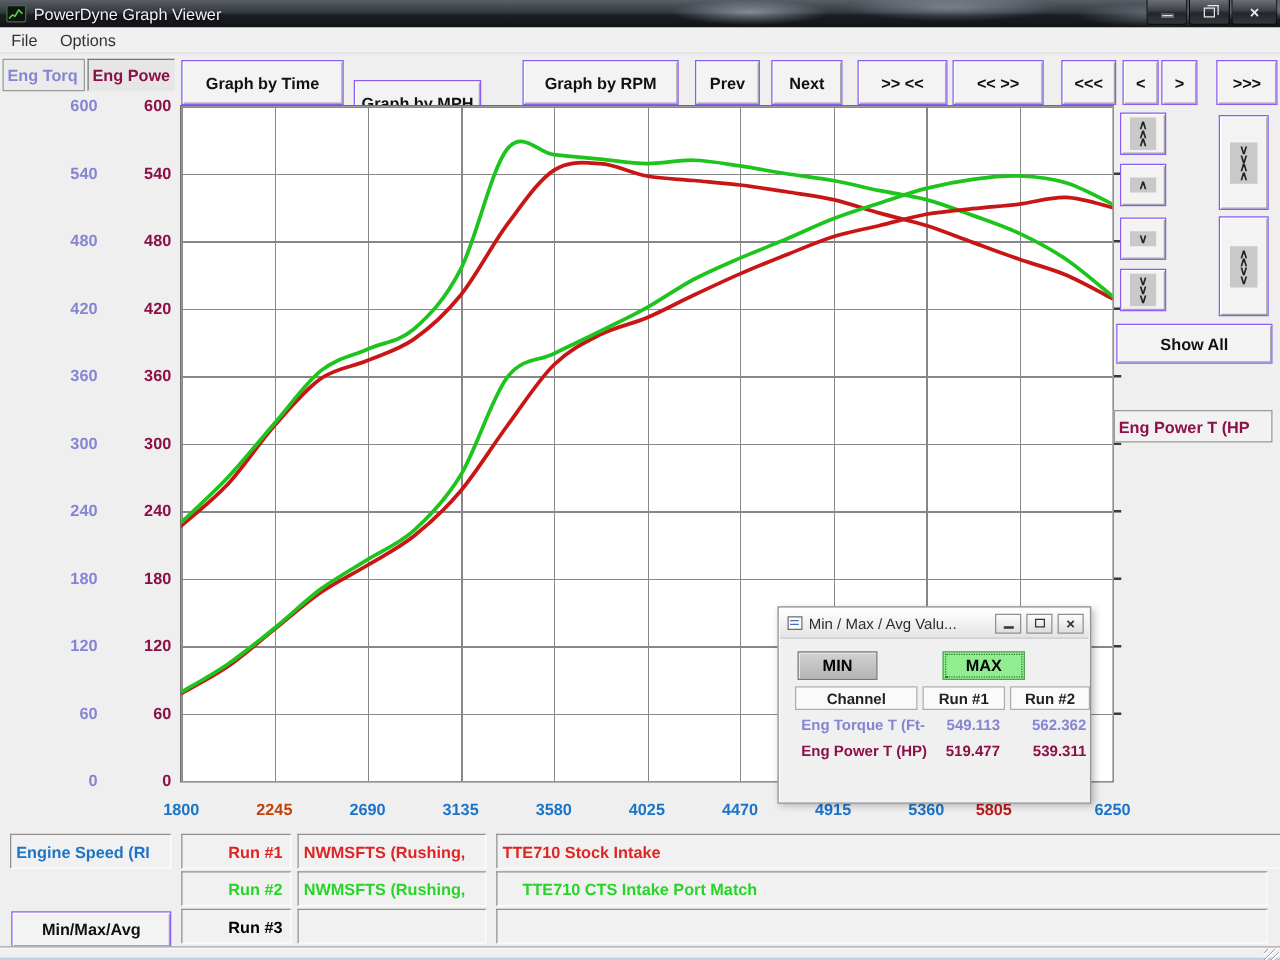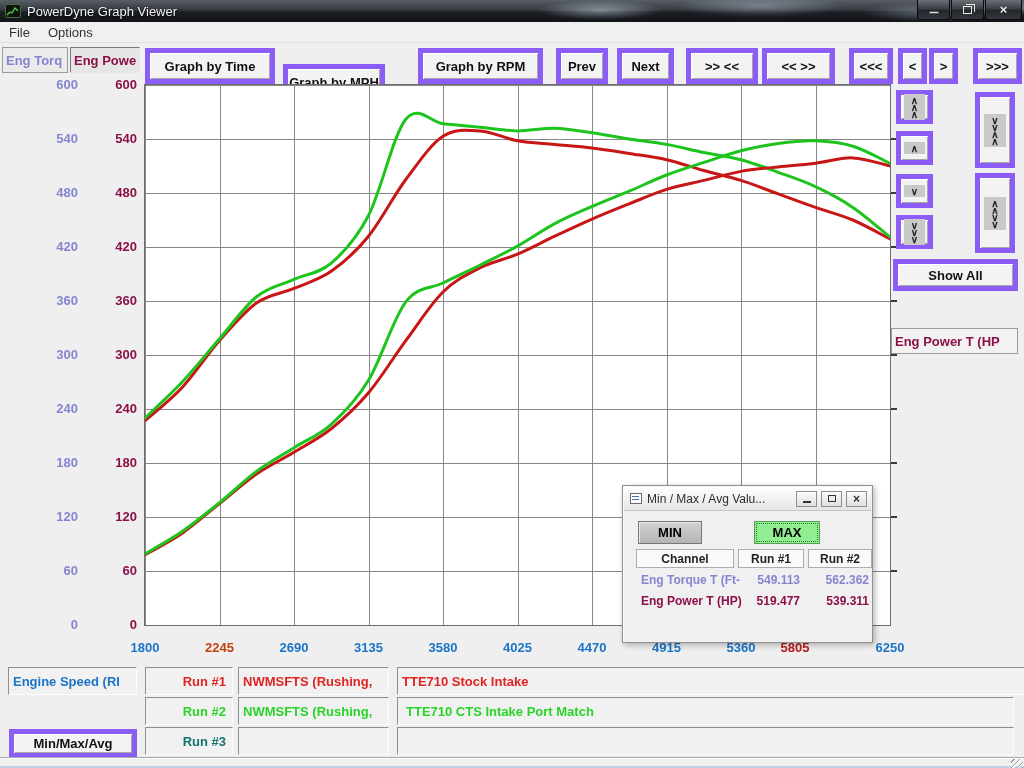--- a/index.html
+++ b/index.html
@@ -29,21 +29,21 @@
   .glyph-restore { width:9px; height:8px; border:1px solid #e6e6e6; position:relative; background:transparent; }
   .glyph-restore:before { content:""; position:absolute; left:2px; top:-3px; width:8px; height:7px;
     border:1px solid #e6e6e6; border-bottom:none; border-left:none; }
   .glyph-x { font-size:13px; font-weight:bold; color:#e8e8e8; line-height:1; }
 
   #menubar { position:absolute; left:0; top:22px; width:1024px; height:21px;
     background:#f0f0f0; border-bottom:1px solid #e0e0e0; display:flex; align-items:center; }
   .menu-item { font-size:13px; color:#333; padding:0 9px; }
 
   
-  .btn { position:absolute; background:#f3f3f3; border:5px solid #8b5cf6;
+  .btn { position:absolute; background:#f3f3f3; border:1px solid #8b5cf6;
     box-shadow:inset 1px 1px 0 #ffffff, inset -1px -1px 0 #a6a6a6;
     display:flex; align-items:center; justify-content:center;
     font-size:13px; font-weight:bold; color:#111; white-space:nowrap; }
   .hdrbox { position:absolute; background:#ebebeb; border:1px solid #9a9a9a;
     display:flex; align-items:center; overflow:hidden; font-size:13px; font-weight:bold;
     padding-left:3px; white-space:nowrap; }
   .field { position:absolute; background:#f1f1f1; border:1px solid #fdfdfd;
     border-top-color:#8f8f8f; border-left-color:#8f8f8f;
     display:flex; align-items:center; overflow:hidden;
     font-size:13px; font-weight:bold; white-space:nowrap; }
@@ -287,26 +287,26 @@
   <div class="field" style="left:397px; top:667px; width:688px; height:28px; padding-left:4px;">
     <span style="color: rgb(224, 36, 36);">TTE710 Stock Intake</span>
   </div>
 
   <div class="field" style="left:145px; top:697px; width:88px; height:28px; justify-content:flex-end; padding-right:6px;">
     <span style="color: rgb(40, 212, 40);">Run #2</span>
   </div>
   <div class="field" style="left:238px; top:697px; width:151px; height:28px; padding-left:4px;">
     <span style="color: rgb(40, 212, 40);">NWMSFTS (Rushing,</span>
   </div>
-  <div class="field" style="left:397px; top:697px; width:617px; height:28px; padding-left:8px;">
+  <div class="field" style="left:397px; top:697px; width:617px; height:28px; padding-left:20px;">
     <span style="color: rgb(40, 212, 40);">TTE710 CTS Intake Port Match</span>
   </div>
 
   <div class="field" style="left:145px; top:727px; width:88px; height:28px; justify-content:flex-end; padding-right:6px;">
-    <span style="color: #0f766e;">Run #3</span>
+    <span style="color: #000000;">Run #3</span>
   </div>
   <div class="field" style="left:238px; top:727px; width:151px; height:28px; padding-left:4px;">
     <span style="color: rgb(36, 36, 204);"></span>
   </div>
   <div class="field" style="left:397px; top:727px; width:617px; height:28px; padding-left:4px;">
     <span style="color: rgb(36, 36, 204);"></span>
   </div>
 
   <div class="btn" style="left:9px; top:729px; width:128px; height:29px;">Min/Max/Avg</div>
 

